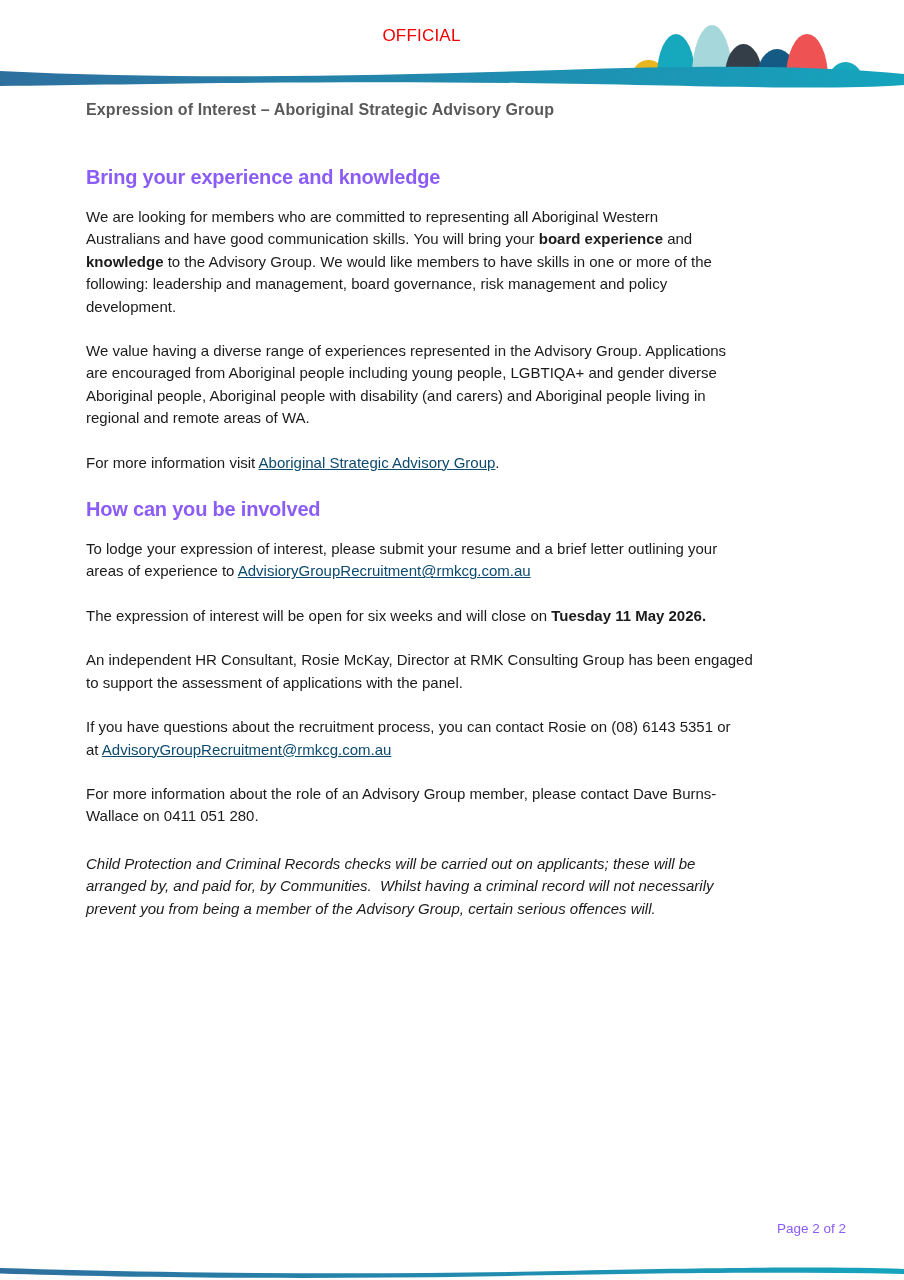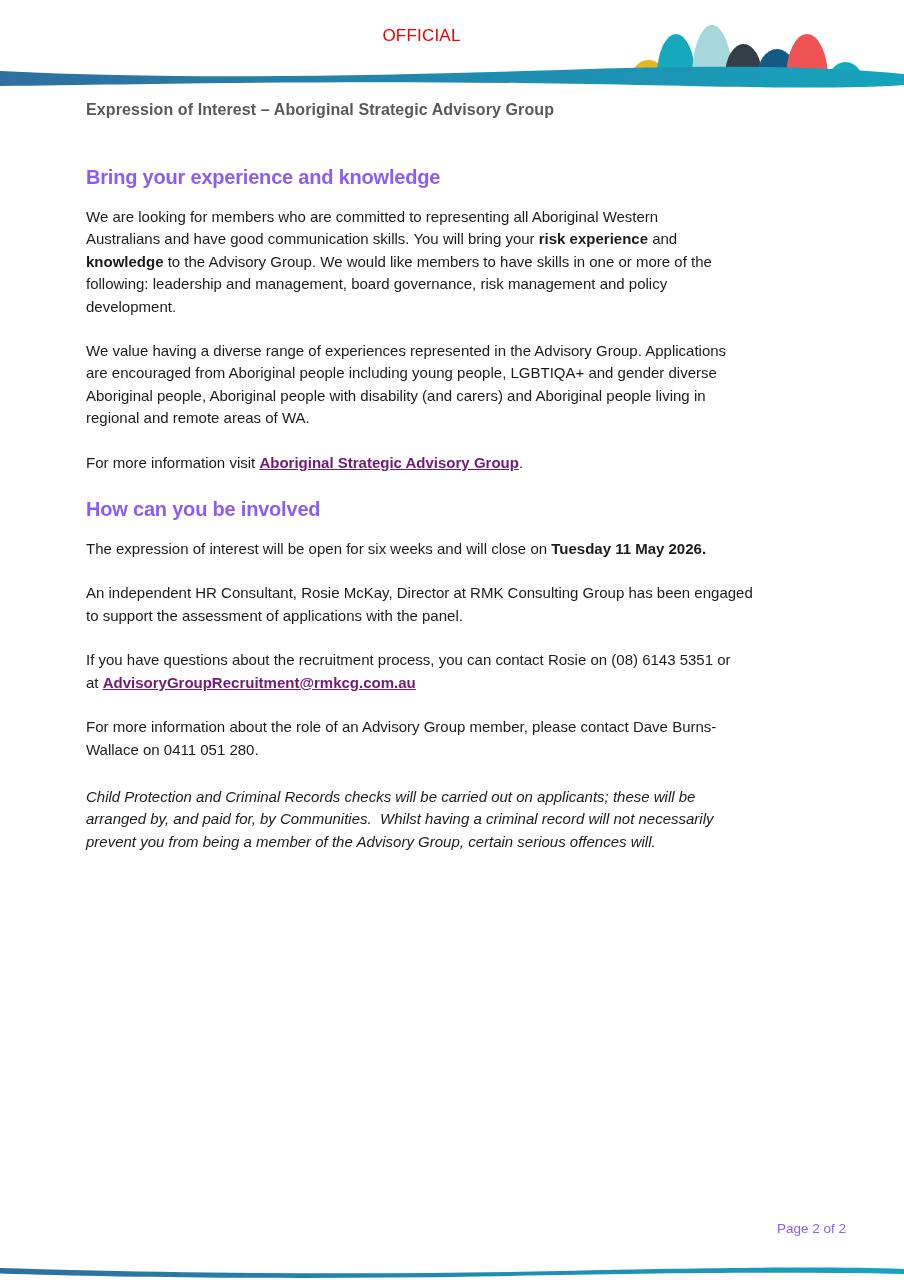--- a/index.html
+++ b/index.html
@@ -23,21 +23,21 @@
   .band-bottom{position:absolute;left:0;bottom:0;width:904px;height:18px;display:block;}
 
   .doc-header{position:absolute;left:86px;top:101px;width:780px;
               font-size:16px;font-weight:700;color:#595959;letter-spacing:.1px;}
 
   .doc-body{position:absolute;left:86px;top:164px;width:766px;color:#1b1b1b;}
   .doc-h1{font-size:20px;line-height:26px;font-weight:700;color:#8b5cf6;
           margin:0 0 5px 0;letter-spacing:-.2px;}
   .doc-p{font-size:15px;line-height:22.4px;margin:16px 0 22px 0;white-space:pre-wrap;}
   .doc-p .b{font-weight:700;}
-  .doc-p a{color:#701a75;text-decoration:underline;cursor:pointer;font-weight:bold;}
+  .doc-p a{color:#0c4a6e;text-decoration:underline;cursor:pointer;}
   .doc-p.italic{font-style:italic;}
   .doc-p.extra-gap{margin-top:25px;}
 
   .footer{position:absolute;top:1221px;right:58px;font-size:13.5px;color:#8b5cf6;}
 </style>
 </head>
 <body>
 
 <div class="page">
 
@@ -61,30 +61,32 @@
       </linearGradient>
     </defs>
     <path d="M0,13 C180,22 370,18 560,12 C700,7.5 810,7 904,16 L904,27 C820,33 690,27 520,25 C300,22.5 140,26.5 0,28 Z" fill="url(#bandGradTop)"></path>
   </svg>
 
   <div class="doc-header">Expression of Interest – Aboriginal Strategic Advisory Group</div>
 
   <div class="doc-body">
       <h2 class="doc-h1">Bring your experience and knowledge</h2>
       <p class="doc-p"><span>We are looking for members who are committed to representing all Aboriginal Western
-Australians and have good communication skills. You will bring your </span><span class="b">risk experience</span><span> and
+Australians and have good communication skills. You will bring your </span><span class="b">board experience</span><span> and
 </span><span class="b">knowledge</span><span> to the Advisory Group. We would like members to have skills in one or more of the
 following: leadership and management, board governance, risk management and policy
 development.</span></p>
       <p class="doc-p"><span>We value having a diverse range of experiences represented in the Advisory Group. Applications
 are encouraged from Aboriginal people including young people, LGBTIQA+ and gender diverse
 Aboriginal people, Aboriginal people with disability (and carers) and Aboriginal people living in
 regional and remote areas of WA.</span></p>
       <p class="doc-p"><span>For more information visit </span><a href="#">Aboriginal Strategic Advisory Group</a><span>.</span></p>
       <h2 class="doc-h1">How can you be involved</h2>
+      <p class="doc-p"><span>To lodge your expression of interest, please submit your resume and a brief letter outlining your
+areas of experience to </span><a href="#">AdvisioryGroupRecruitment@rmkcg.com.au</a></p>
       <p class="doc-p"><span>The expression of interest will be open for six weeks and will close on </span><span class="b">Tuesday 11 May 2026.</span></p>
       <p class="doc-p"><span>An independent HR Consultant, Rosie McKay, Director at RMK Consulting Group has been engaged
 to support the assessment of applications with the panel.</span></p>
       <p class="doc-p"><span>If you have questions about the recruitment process, you can contact Rosie on (08) 6143 5351 or
 at </span><a href="#">AdvisoryGroupRecruitment@rmkcg.com.au</a></p>
       <p class="doc-p"><span>For more information about the role of an Advisory Group member, please contact Dave Burns-
 Wallace on 0411 051 280.</span></p>
       <p class="doc-p italic extra-gap"><span>Child Protection and Criminal Records checks will be carried out on applicants; these will be
 arranged by, and paid for, by Communities.  Whilst having a criminal record will not necessarily
 prevent you from being a member of the Advisory Group, certain serious offences will.</span></p>

